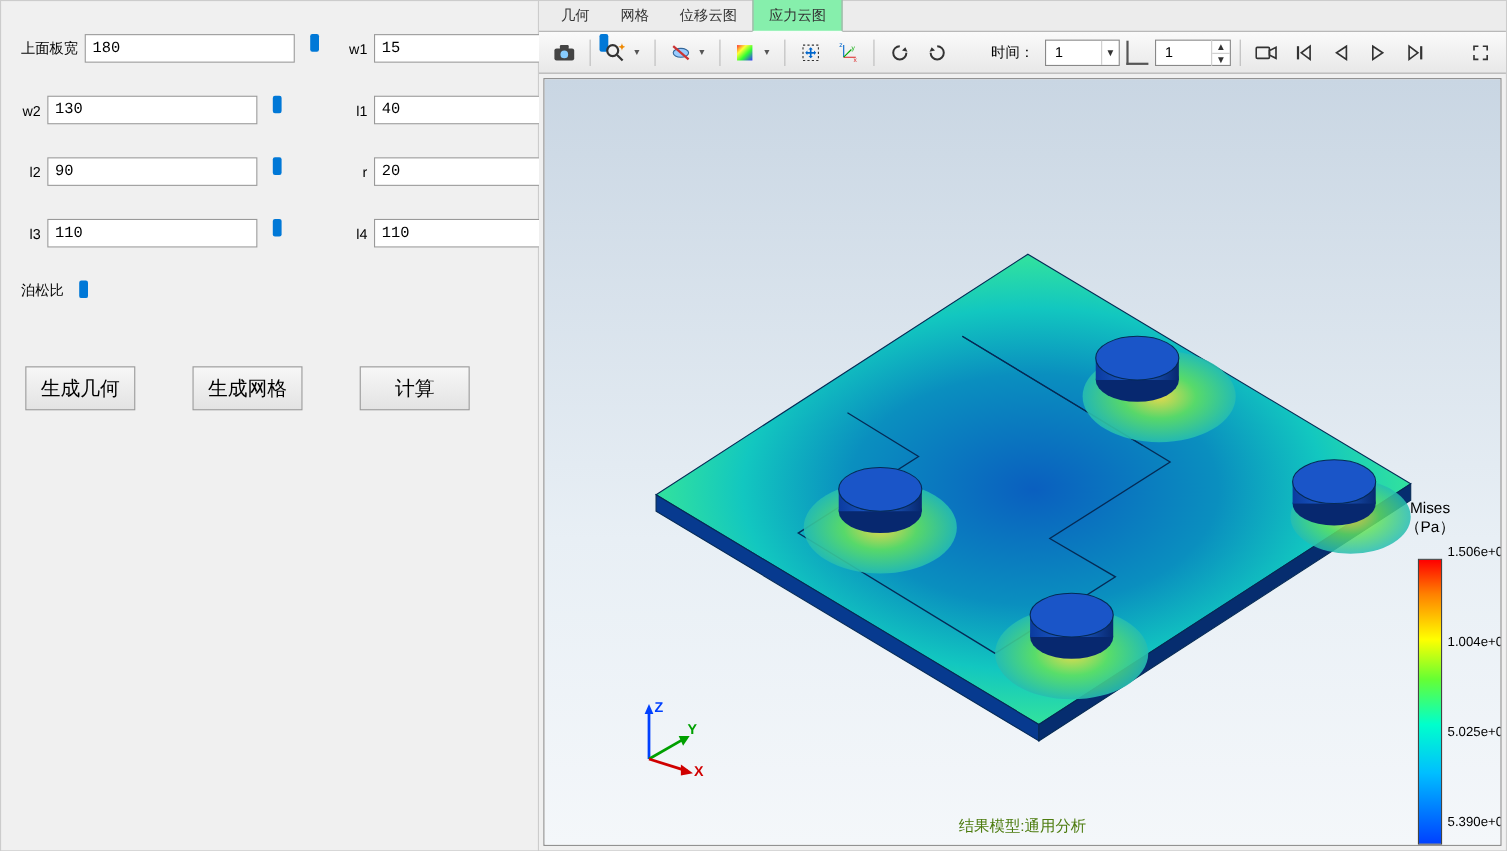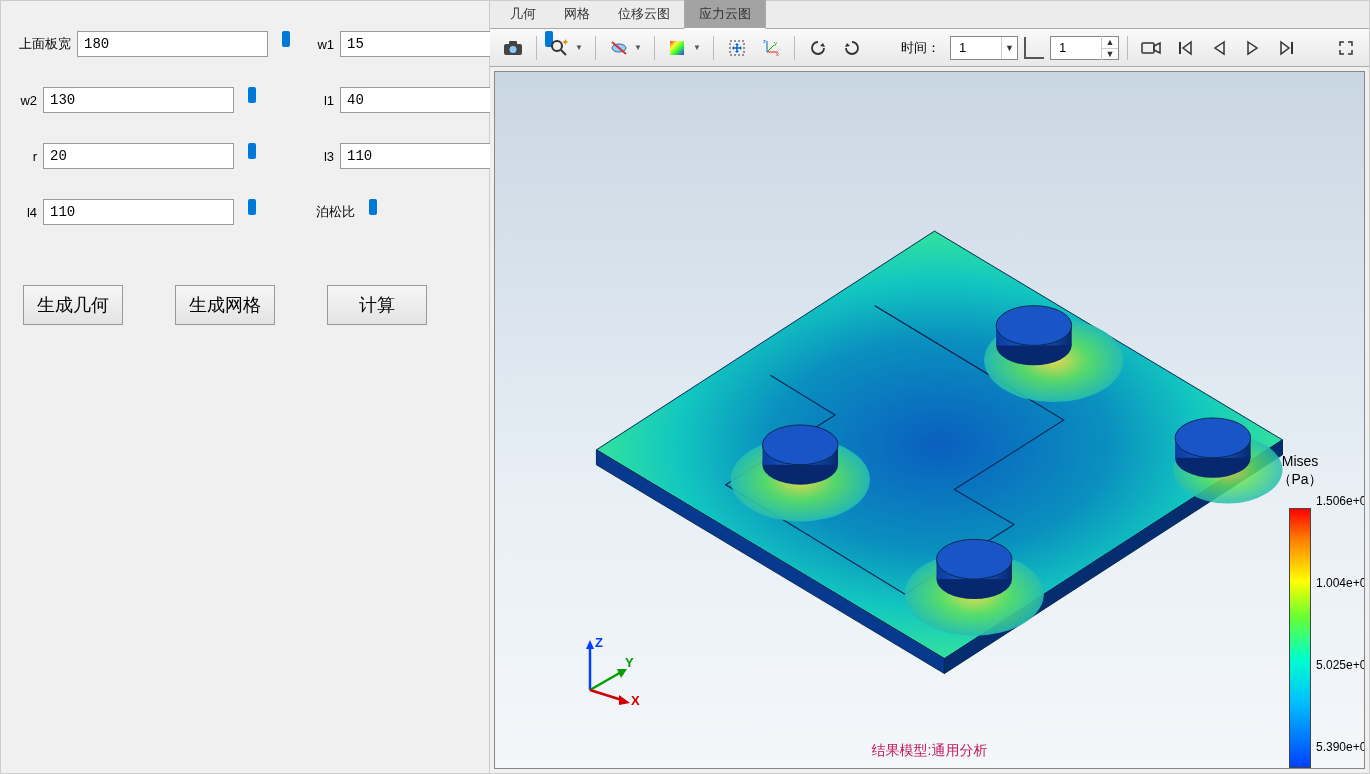--- a/index.html
+++ b/index.html
@@ -12,36 +12,36 @@
 .slider { margin-top: 6px; margin-left: 18px; }
 .slider-track { position: relative; height: 4px; background: #d0d0d0; border-radius: 2px; }
 .slider-fill { position: absolute; height: 100%; background: #0078d7; border-radius: 2px; }
 .slider-thumb { position: absolute; top: -6px; width: 8px; height: 16px; background: #0078d7; border-radius: 2px; transform: translateX(-50%); }
 .button-row { grid-column: 1 / -1; display: flex; gap: 52px; margin-top: 30px; padding-left: 4px; }
 .btn { width: 100px; height: 40px; background: linear-gradient(#f7f7f7,#e3e3e3); border: 1px solid #999; font-size: 18px; cursor: pointer; }
 
 .right-panel { flex: 1; height: 100%; display: flex; flex-direction: column; border: 1px solid #ccc; border-left: none; background: #f0f0f0; }
 .tabs { height: 28px; display: flex; align-items: flex-end; border-bottom: 1px solid #aaa; padding-left: 6px; background: #ececec; }
 .tab { padding: 5px 14px; font-size: 13px; color: #333; cursor: pointer; margin-top: 36px; }
-.tab.active { background: #a3a3a3; border: 1px solid #aaa; border-bottom: 1px solid #fff; margin-bottom: -1px; }
+.tab.active { background: #86efac; border: 1px solid #aaa; border-bottom: 1px solid #fff; margin-bottom: -1px; }
 .toolbar { height: 38px; display: flex; align-items: center; gap: 4px; padding: 0 8px; border-bottom: 1px solid #aaa; background: linear-gradient(#fafafa,#e8e8e8); }
 .tbtn { width: 30px; height: 30px; display: flex; align-items: center; justify-content: center; border: 1px solid transparent; border-radius: 3px; cursor: pointer; position: relative; }
 .tbtn.with-drop { width: 42px; justify-content: flex-start; padding-left: 4px; }
 .drop-caret { position: absolute; right: 3px; font-size: 8px; color: #555; }
 .sep { width: 1px; height: 24px; background: #bbb; margin: 0 4px; }
 .time-label { font-size: 13px; margin: 0 6px 0 4px; padding-left: 26px; }
 .combo { display: flex; align-items: center; border: 1px solid #888; background: #fff; height: 24px; }
 .combo span { padding: 0 8px; font-size: 13px; min-width: 50px; }
 .combo .cbtn { width: 16px; height: 100%; display:flex; align-items:center; justify-content:center; font-size:9px; color:#333; border-left:1px solid #ccc; cursor:pointer; }
 .step-line { width: 20px; height: 22px; margin: 0 2px; border-left: 2px solid #555; border-bottom: 2px solid #555; }
 .viewport { flex: 1; position: relative; overflow: hidden; border: 1px solid #888; margin: 4px; }
 .viewport-bg { position:absolute; inset:0; background: linear-gradient(#c9d6e3,#e8eff5 60%,#f4f7fa); }
 .triad { position:absolute; left:80px; bottom:60px; font-family: Arial; font-weight: bold; }
 .triad svg { overflow: visible; }
-.result-label { position:absolute; bottom:8px; left:50%; transform:translateX(-50%); font-size:14px; color:#be185d; }
+.result-label { position:absolute; bottom:8px; left:50%; transform:translateX(-50%); font-size:14px; color:#4d7c0f; }
 .legend { position:absolute; right:14px; top:380px; width:100px; text-align:center; }
 .legend .title { font-size:14px; line-height:1.3; margin-bottom:20px; }
 .legend-bar-wrap { display:flex; justify-content:center; }
 .legend-bar { width:22px; height:260px; background: linear-gradient(to bottom, #ff0000 0%, #ff8000 12%, #ffff00 28%, #66ff33 42%, #00ffcc 58%, #00bfff 75%, #0040ff 100%); border:1px solid #444; }
 .legend-ticks { position:absolute; left: calc(50% + 16px); top: 42px; height:260px; display:flex; flex-direction:column; justify-content:space-between; font-size:12px; color:#000; text-align:left; white-space:nowrap; }
 </style>
 </head>
 <body>
 
 <div class="left-panel" id="param-grid">
@@ -83,20 +83,32 @@
     </div>
     <div class="param">
       <div class="param-row">
         <label>l1</label>
         <input type="text" value="40" style="">
       </div>
       <div class="slider">
         <div class="slider-track">
           <div class="slider-fill" style="width:25%"></div>
           <div class="slider-thumb" style="left:25%"></div>
+        </div>
+      </div>
+    </div>
+    <div class="param">
+      <div class="param-row">
+        <label>l2</label>
+        <input type="text" value="90" style="">
+      </div>
+      <div class="slider">
+        <div class="slider-track">
+          <div class="slider-fill" style="width:90%"></div>
+          <div class="slider-thumb" style="left:90%"></div>
         </div>
       </div>
     </div>
     <div class="param">
       <div class="param-row">
         <label>r</label>
         <input type="text" value="20" style="">
       </div>
       <div class="slider">
         <div class="slider-track">

